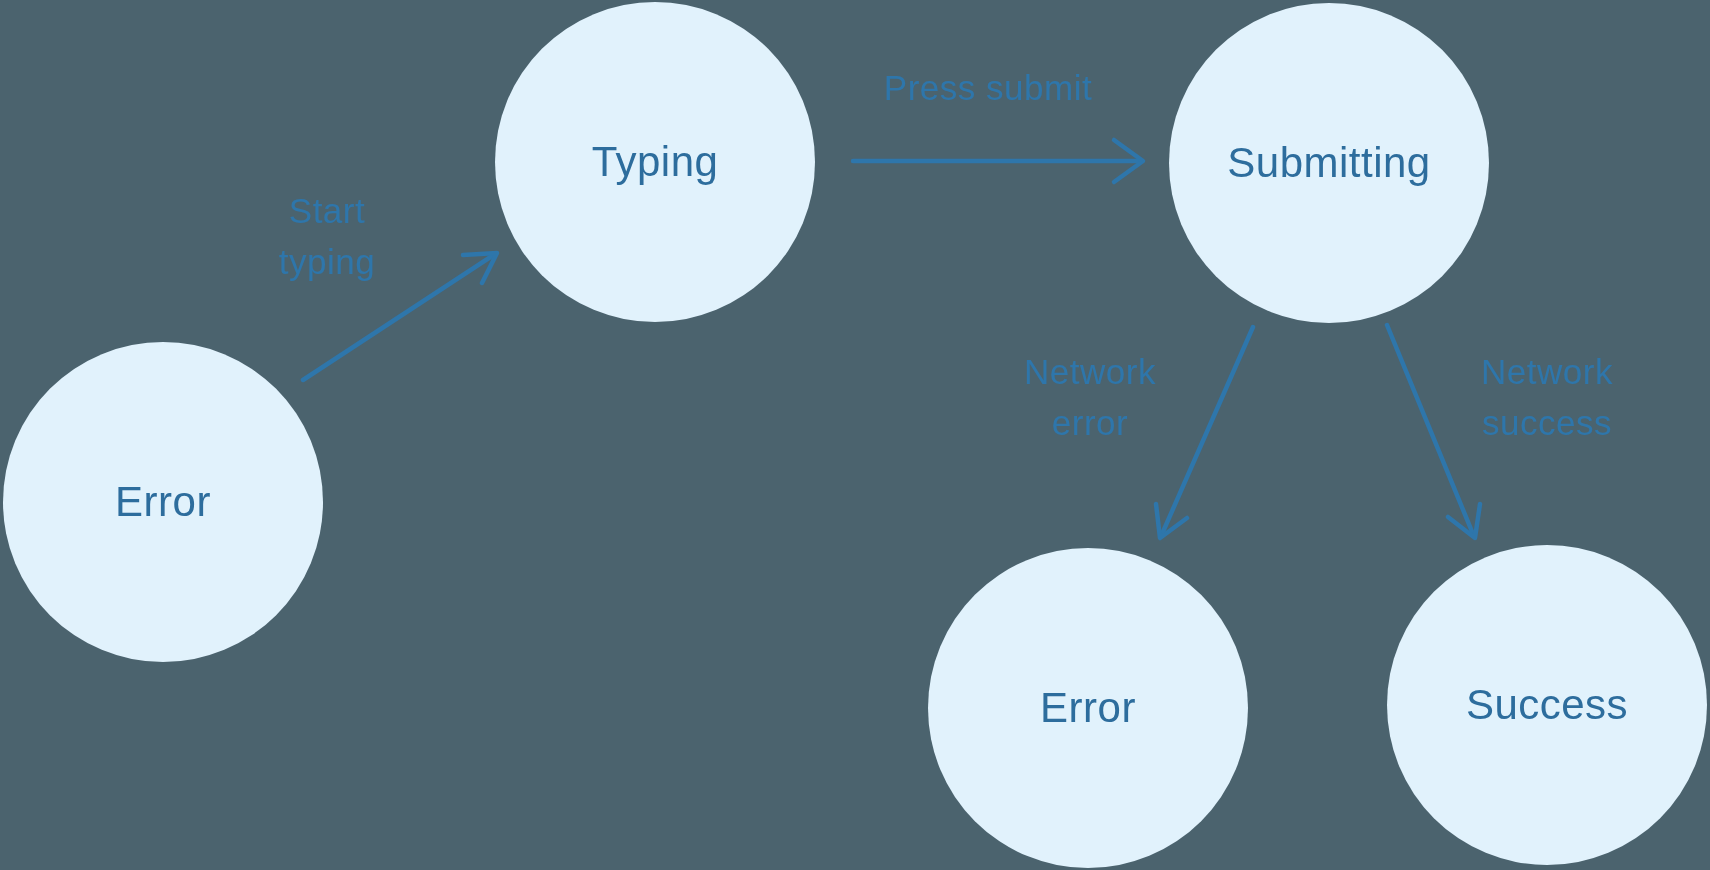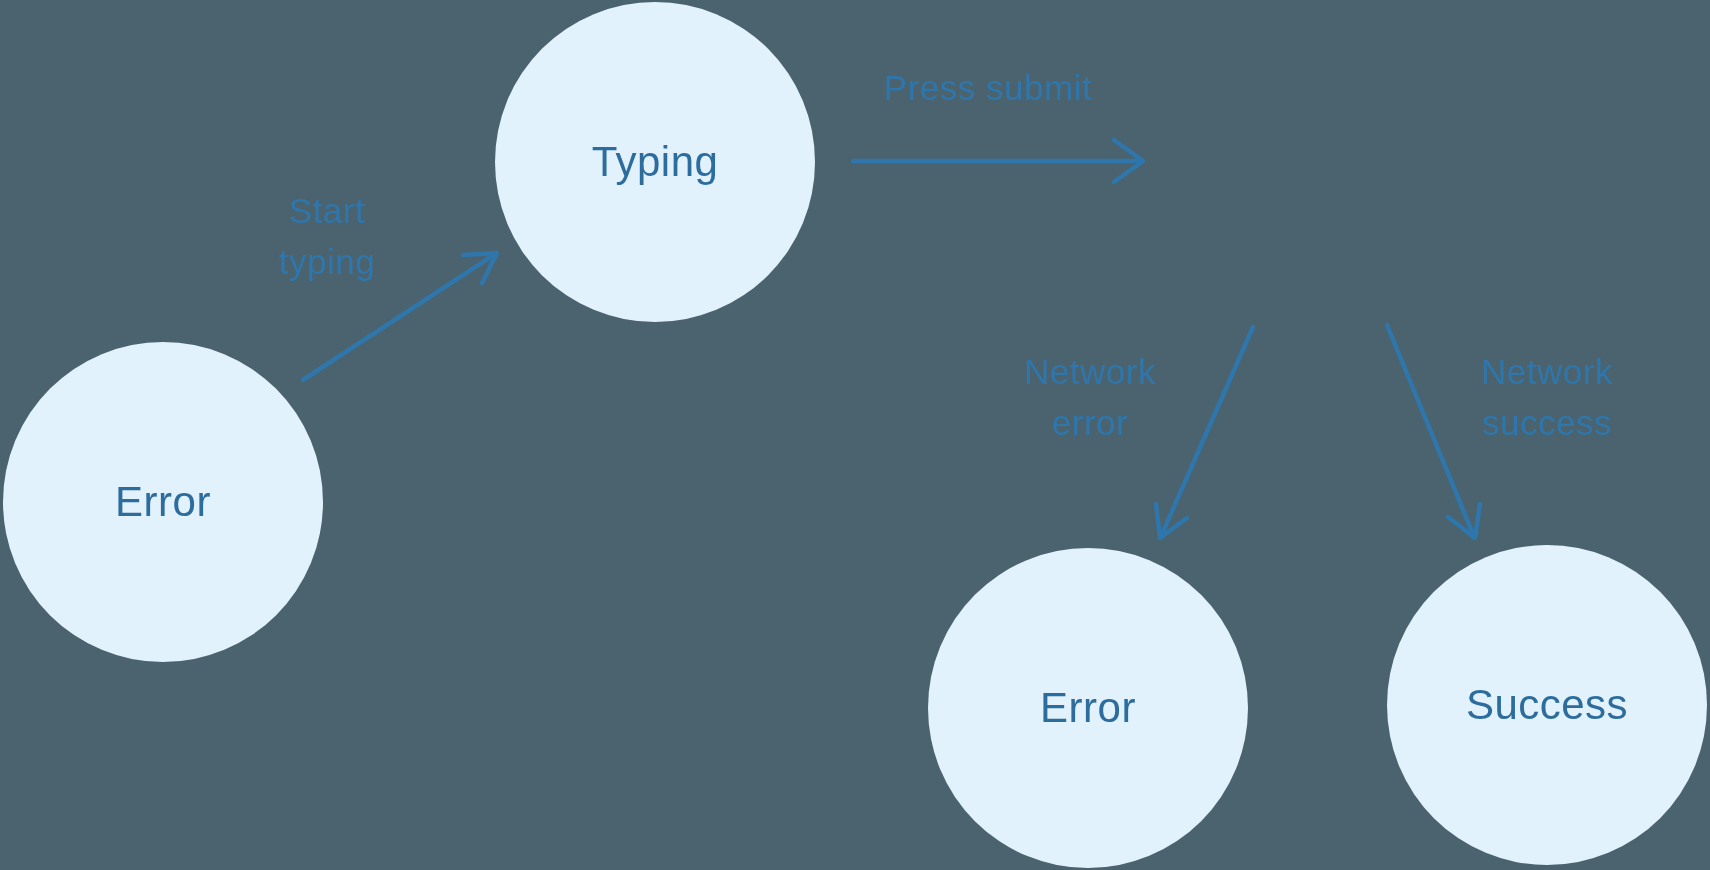--- a/index.html
+++ b/index.html
@@ -90,20 +90,23 @@
   </svg>
 
   <div class="node node-empty">
     <span>Error</span>
   </div>
 
   <div class="node node-typing">
     <span>Typing</span>
   </div>
 
+  <div class="node node-submitting">
+    <span>Submitting</span>
+  </div>
 
   <div class="node node-error">
     <span>Error</span>
   </div>
 
   <div class="node node-success">
     <span>Success</span>
   </div>
 
   <div class="edge-label label-press-submit">

